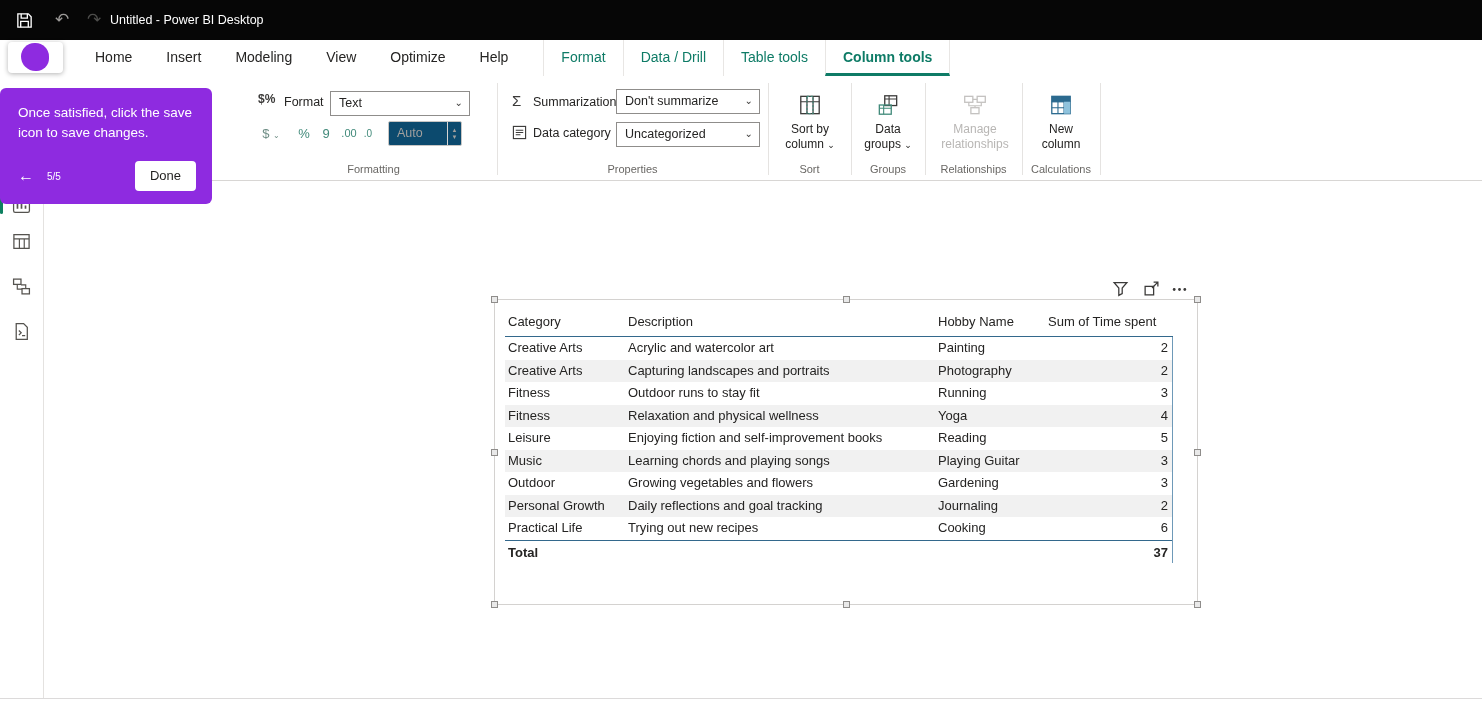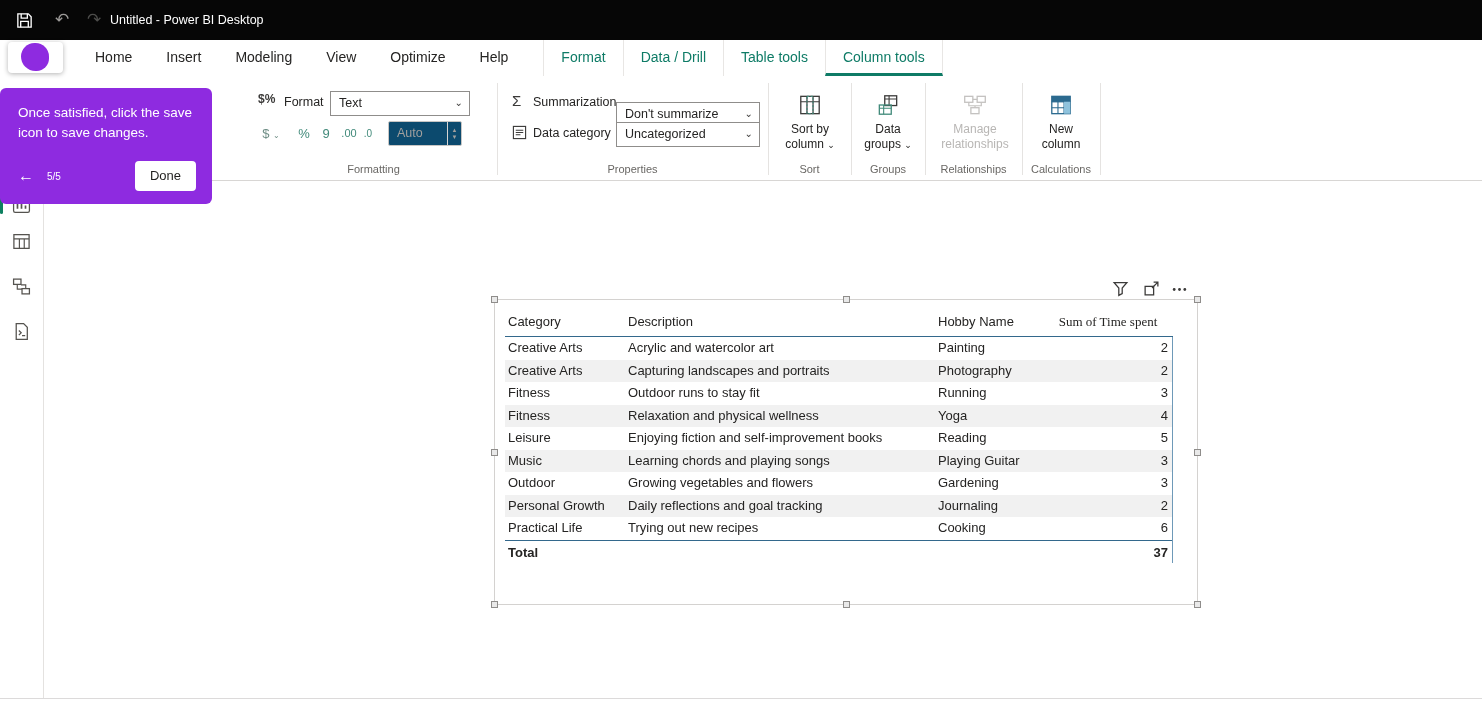--- a/index.html
+++ b/index.html
@@ -13,21 +13,21 @@
   .tb-save { position:absolute; left:12px; top:8px; width:24px; height:24px; display:flex; align-items:center; justify-content:center; cursor:pointer; }
   .tb-undo { position:absolute; left:50px; top:6px; width:24px; height:28px; line-height:28px; text-align:center; font-size:17px; color:#9b9997; cursor:pointer; }
   .tb-redo { position:absolute; left:82px; top:6px; width:24px; height:28px; line-height:28px; text-align:center; font-size:17px; color:#4d4d4b; }
   .tb-title { position:absolute; left:110px; top:0; line-height:40px; color:#ffffff; font-size:12.5px; }
   
   .tabbar { position:absolute; top:40px; left:0; width:100%; height:36px; background:#fff; display:flex; padding-left:78px; }
   .tab { padding:0 17px; line-height:34px; font-size:14px; color:#252423; cursor:pointer; white-space:nowrap; }
   .tab.ctx { color:#0e7b66; border-left:1px solid #e8e6e4; }
   .tab.ctx-gap { margin-left:18px; }
   .tab.ctx-last { border-right:1px solid #e8e6e4; }
-  .tab.active { font-weight:normal; border-bottom:3px solid #0e7b66; }
+  .tab.active { font-weight:bold; border-bottom:3px solid #0e7b66; }
   .file-spot { position:absolute; left:8px; top:42px; width:55px; height:31px; background:#fff; border-radius:4px; box-shadow:0 1px 5px rgba(0,0,0,.30); z-index:40; cursor:pointer; }
   .coach-dot { position:absolute; left:21px; top:43px; width:28px; height:28px; border-radius:50% 50% 46% 54%; background:#8e2be0; z-index:41; }
   
   .ribbon { position:absolute; top:76px; left:0; width:100%; height:105px; background:#fff; border-bottom:1px solid #d8d6d4; }
   .rb-divider { position:absolute; top:7px; height:92px; width:1px; background:#e5e3e1; }
   .rb-label { position:absolute; top:87px; font-size:11px; color:#696764; text-align:center; white-space:nowrap; }
   .small-label { position:absolute; font-size:12.5px; color:#252423; white-space:nowrap; }
   .dd { position:absolute; height:25px; border:1px solid #8f8d8b; background:#fff; font-size:12.5px; line-height:23px; padding-left:8px; cursor:pointer; }
   .dd .ddv { display:inline-block; max-width:calc(100% - 16px); overflow:hidden; white-space:nowrap; }
   .dd .chev { position:absolute; right:6px; top:-1px; font-size:10px; color:#3b3a39; }
@@ -52,21 +52,21 @@
   .sb-active { position:absolute; left:0; top:15px; width:3px; height:18px; background:#0e8060; border-radius:2px; }
   .sb-icon { position:absolute; left:12px; width:20px; height:20px; color:#55534f; cursor:pointer; }
   
   .vh-icon { position:absolute; width:18px; height:18px; color:#3b3a39; cursor:pointer; }
   .visual-frame { position:absolute; left:494px; top:299px; width:704px; height:306px; border:1px solid #d4d2d0; background:#fff; cursor:pointer; }
   .handle { position:absolute; width:7px; height:7px; background:#e9e9e9; border:1px solid #8f8d8b; }
   .tbl { position:absolute; left:10px; top:8px; width:668px; }
   .grid4 { display:grid; grid-template-columns:120px 310px 113px 125px; }
   .tbl-header { height:29px; border-bottom:1px solid #33688c; }
   .th { font-size:13px; line-height:28px; padding-left:3px; white-space:nowrap; color:#252423; }
-  .th.num { text-align:center; padding-right:5px; padding-left:0;font-family:Liberation Serif, serif; }
+  .th.num { text-align:left; padding-right:5px; padding-left:0; }
   .tbl-row { height:22.5px; cursor:pointer; }
   .tbl-rows > .tbl-row:nth-child(even) { background:#f1f1f1; }
   .c { font-size:13px; line-height:22.5px; padding-left:3px; white-space:nowrap; overflow:hidden; }
   .c.time { text-align:right; padding-right:5px; padding-left:0; }
   .tbl-total { height:25px; border-top:1px solid #33688c; font-weight:bold; }
   .tbl-total .c { line-height:24px; }
   .v-line { position:absolute; left:667px; top:29px; width:1px; height:226px; background:#6e99b8; }
   
   .statusbar { position:absolute; bottom:0; left:0; width:100%; height:16px; background:#fff; border-top:1px solid #dcdada; }
   svg { display:block; }
@@ -120,21 +120,21 @@
     <span class="auto-step">
         <span>▲</span>
         <span>▼</span>
       </span>
   </div>
   <div class="rb-label" style="left:250px; width:247px;">Formatting</div>
   <div class="rb-divider" style="left:497px;"></div>
 
   <div class="sigma">Σ</div>
   <div class="small-label" style="left:533px; top:19px;">Summarization</div>
-  <div class="dd" style="left:616px; top:26px; width:144px;">
+  <div class="dd" style="left:616px; top:13px; width:144px;">
     <span class="ddv">Don't summarize</span>
     <span class="chev">⌄</span>
   </div>
   <div class="prop-icon">
     <svg width="15" height="15" viewBox="0 0 16 16">
         <rect x="1.5" y="1.5" width="13" height="13" fill="none" stroke="#3b3a39" stroke-width="1.2"></rect>
         <path d="M4 5.5h8M4 8h8M4 10.5h5" stroke="#3b3a39" stroke-width="1.1" fill="none"></path>
       </svg>
   </div>
   <div class="small-label" style="left:533px; top:50px;">Data category</div>

